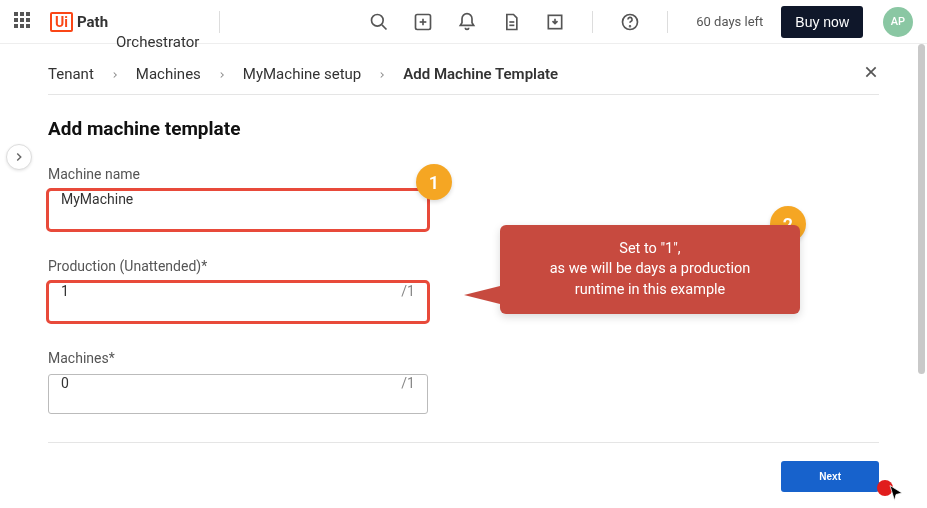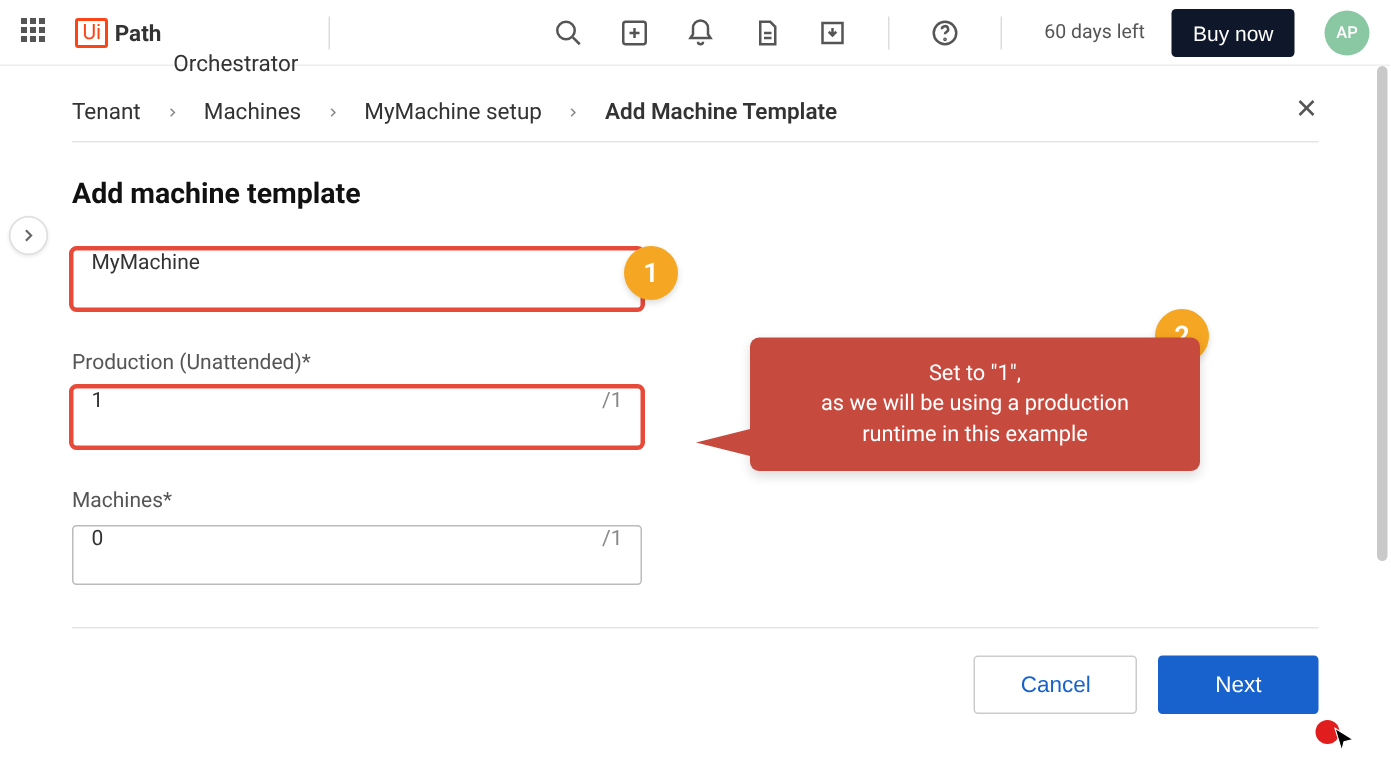--- a/index.html
+++ b/index.html
@@ -27,21 +27,21 @@
     gap: 2px;
   }
   .apps-icon span { background: #555; width: 4px; height: 4px; }
   .logo {
     display: flex; align-items: center; gap: 4px;
     margin-left: 6px;
   }
   .logo-ui {
     border: 2px solid #fa4616;
     color: #fa4616;
-    font-weight: 400;
+    font-weight: 700;
     padding: 0px 3px;
     font-size: 14px;
     border-radius: 2px;
     line-height: 16px;
   }
   .logo-path { font-weight: 700; font-size: 15px; color: #333; }
   .logo-orch { font-size: 15px; color: #333; margin-left: 4px; font-weight: 400; margin-top: 40px;}
   .vdiv { width: 1px; height: 22px; background: #ddd; margin: 0 10px; }
   .spacer { flex: 1; }
   .icon-btn {
@@ -183,22 +183,22 @@
     font-size: 15px;
     font-weight: 500;
     padding: 10px 30px;
     border-radius: 3px;
     cursor: pointer;
   }
   .btn-next {
     border: none;
     background: #1762cc;
     color: #fff;
-    font-size: 15px;
-    font-weight: 400;
+    font-size: 10px;
+    font-weight: 700;
     padding: 10px 38px;
     border-radius: 3px;
     cursor: pointer;
     position: relative;
     text-align: center;
   }
 
   .scrollbar {
     position: absolute;
     right: 2px; top: 44px;
@@ -314,20 +314,21 @@
     <span class="crumb current">Add Machine Template</span>
     <span class="close-x"><svg viewBox="0 0 24 24">
           <line x1="5" y1="5" x2="19" y2="19"></line>
           <line x1="19" y1="5" x2="5" y2="19"></line>
         </svg></span>
   </div>
 
   <h2 class="page-title">Add machine template</h2>
 
   <div class="field-wrap">
+    <div class="field-label">Machine name</div>
     <div class="input highlight">
       <span>MyMachine</span>
     </div>
   </div>
 
   <div class="field-wrap">
     <div class="field-label">Production (Unattended)*</div>
     <div class="input highlight">
       <span>1</span>
       <span class="suffix">/1</span>
@@ -336,30 +337,29 @@
 
   <div class="field-wrap">
     <div class="field-label">Machines*</div>
     <div class="input">
       <span>0</span>
       <span class="suffix">/1</span>
     </div>
   </div>
 
   <div class="footer-row">
-    <button class="btn-cancel">Cancel</button>
     <button class="btn-next">Next</button>
   </div>
 </div>
 
 <div class="annot-badge badge1">1</div>
 <div class="annot-badge badge2">2</div>
 <div class="callout">
   <div>Set to "1",</div>
-  <div>as we will be using a production</div>
+  <div>as we will be days a production</div>
   <div>runtime in this example</div>
 </div>
 
 <div class="scrollbar"></div>
 
 <div class="cursor-dot"></div>
 <div class="cursor-arrow">
   <svg viewBox="0 0 24 24">
       <path d="M4 2 L20 12 L12 14 L10 22 Z" fill="#000" stroke="#fff" stroke-width="1"></path>
     </svg>

